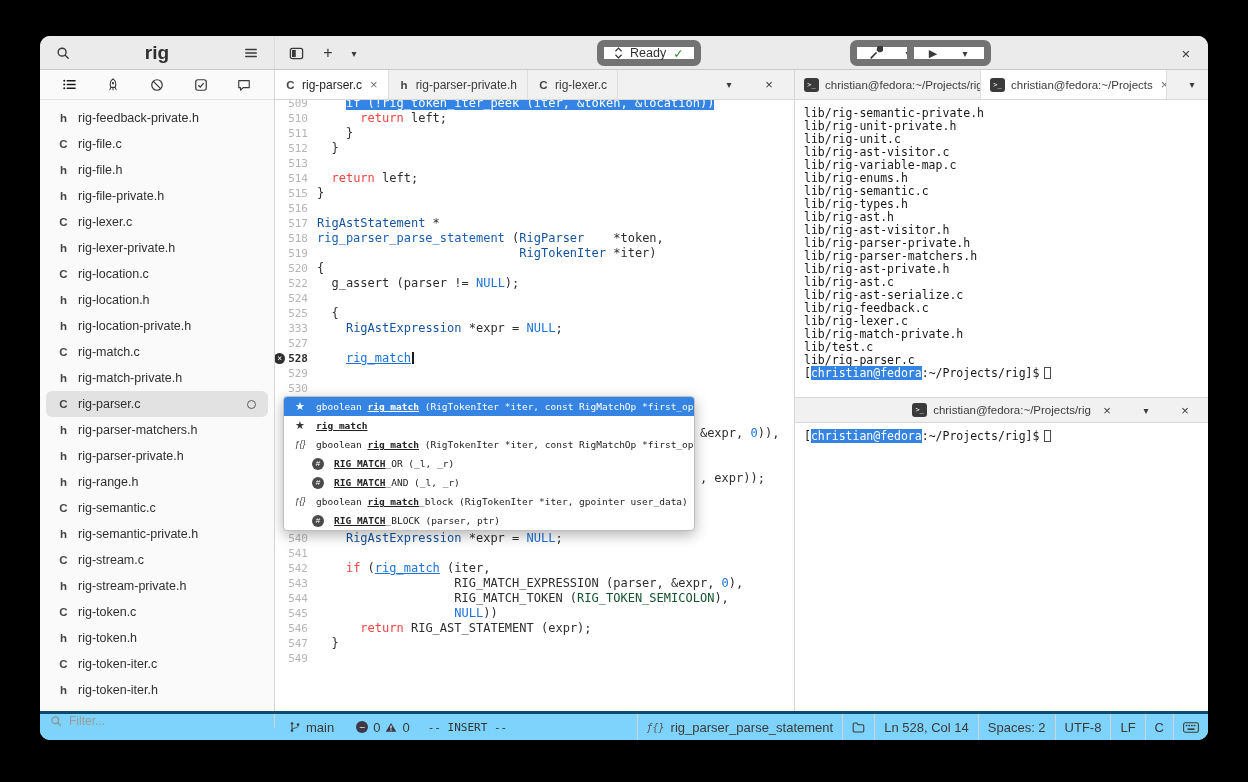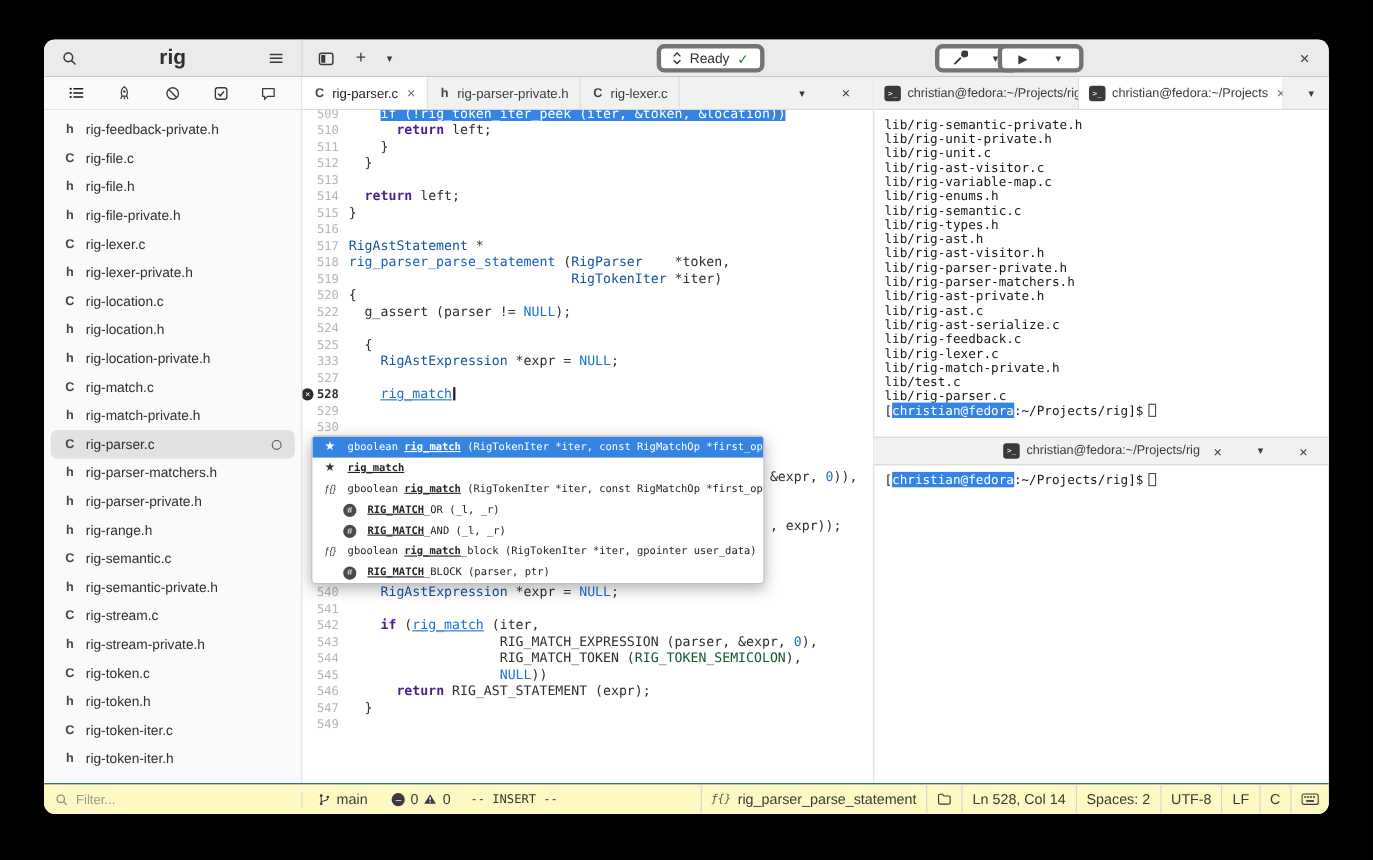--- a/index.html
+++ b/index.html
@@ -9,21 +9,21 @@
 
   
   .headerbar{flex:0 0 34px;background:#ebebeb;border-bottom:1px solid #c9c9c9;display:flex;align-items:stretch}
   .hdr-left{width:235px;flex:0 0 235px;display:flex;align-items:center;padding:0 10px;border-right:1px solid #dcdcdc}
   .win-title{flex:1;text-align:center;font-weight:bold;font-size:19px;color:#2e2e2e}
   .icon-btn{width:26px;height:26px;border:none;background:transparent;border-radius:5px;color:#3a3a3a;display:flex;align-items:center;justify-content:center;font-size:13px;cursor:default}
   .hdr-main{flex:1;position:relative}
   .hdr-main .panel-btn{position:absolute;left:8px;top:4px}
   .hdr-main .newtab{position:absolute;left:40px;top:4px;display:flex;align-items:center}
   .chev{font-size:10px;color:#3a3a3a}
-  .pill{background:#fff;border:4px solid #737373;border-radius:7px;height:26px;display:flex;align-items:center}
+  .pill{background:#fff;border:7px solid #737373;border-radius:7px;height:26px;display:flex;align-items:center}
   .ready-pill{position:absolute;left:322px;top:4px;padding:0 10px;gap:7px;font-size:12.5px;color:#303030}
   .build-group{position:absolute;left:575px;top:4px;padding:0 6px;gap:6px}
   .run-group{position:absolute;left:632px;top:4px;padding:0 6px;gap:6px}
   .hdr-close{position:absolute;right:9px;top:4px;font-size:15px}
 
   
   .content{flex:1;display:flex;min-height:0}
   .sidebar{width:235px;flex:0 0 235px;background:#fafafa;border-right:1px solid #d5d5d5;display:flex;flex-direction:column}
   .panel-icons{height:30px;flex:0 0 30px;display:flex;align-items:center;justify-content:space-around;border-bottom:1px solid #e4e4e4;padding:0 8px;color:#5c5c5c}
   .panel-icons .icon-btn.active{color:#1a1a1a}
@@ -43,21 +43,21 @@
   .tabbar-end{margin-left:auto;display:flex;align-items:center;gap:14px;padding:0 12px;color:#3c3c3c}
 
   .code{flex:1;position:relative;overflow:hidden;font-family:"DejaVu Sans Mono",monospace;font-size:12px;line-height:15px}
   .code-line{display:flex;height:15px;white-space:pre}
   .code-line:first-child{margin-top:-4px}
   .gutter{width:40px;flex:0 0 40px;display:flex;justify-content:flex-end;align-items:center;gap:3px;padding-right:7px;color:#b5b5b5;font-size:11px}
   .gutter b{color:#2d2d2d}
   .bp{width:11px;height:11px;border-radius:50%;background:#2d2d2d;color:#fff;font-size:8px;line-height:11px;text-align:center;flex:0 0 11px}
   .ltext{white-space:pre;padding-left:2px}
   .ltext .p{color:#2e2e2e}
-  .ltext .kw{font-weight:700;color:#4c1d95}
+  .ltext .kw{font-weight:400;color:#ef4444}
   .ltext .ty{font-weight:400;color:#15539e}
   .ltext .fn{color:#1a5fb4}
   .ltext .nu{color:#1c71d8}
   .ltext .cn{color:#14532d}
   .ltext .ln{color:#1c71d8;text-decoration:underline}
   .ltext .sel{background:#3584e4;color:#fff}
   .caret{display:inline-block;width:2px;height:12px;background:#1a1a1a;vertical-align:-2px;margin-left:1px}
 
   
   .completion{position:absolute;left:8px;top:296px;width:412px;background:#fff;border:1px solid #bfbfbf;border-radius:4px;box-shadow:0 4px 14px rgba(0,0,0,.3);overflow:hidden;z-index:6}
@@ -78,21 +78,21 @@
   .term-glyph{width:15px;height:14px;flex:0 0 15px;background:#3a3a3a;border-radius:3px;color:#fff;font-size:7px;display:flex;align-items:center;justify-content:center;font-family:"DejaVu Sans Mono",monospace}
   .term-body{font-family:"DejaVu Sans Mono",monospace;font-size:11.5px;line-height:13px;color:#171717;padding:7px 9px;white-space:pre;overflow:hidden}
   .term-top{height:297px;flex:0 0 297px}
   .term2-header{height:26px;flex:0 0 26px;background:#f1f1f1;border-top:1px solid #d8d8d8;border-bottom:1px solid #d8d8d8;position:relative;display:flex;align-items:center;justify-content:center;gap:6px;font-size:11.5px;color:#3c3c3c}
   .term2-controls{position:absolute;right:10px;top:0;height:100%;display:flex;align-items:center;gap:13px}
   .term-bottom{flex:1}
   .term-sel{background:#3584e4;color:#fff}
   .term-cursor{display:inline-block;width:7px;height:12px;border:1px solid #4a4a4a;margin-left:5px;vertical-align:-2px}
 
   
-  .footer{flex:0 0 28px;background:#fef9c3;border-top:1px solid #0c4a6e;display:flex;align-items:center;font-size:11.5px;color:#3c3c3c}
+  .footer{flex:0 0 28px;background:#7dd3fc;border-top:3px solid #0c4a6e;display:flex;align-items:flex-start;font-size:11.5px;color:#3c3c3c}
   .filter-box{width:235px;flex:0 0 235px;border-right:1px solid #d5d5d5;display:flex;align-items:center;gap:7px;padding:0 10px;color:#8f8f8f}
   .filter-box input{border:none;background:transparent;outline:none;font-size:12px;color:#333;width:100%;font-family:"Liberation Sans",sans-serif}
   .filter-box input::placeholder{color:#9a9a9a}
   .status-left{display:flex;align-items:center;gap:14px;padding:0 10px}
   .sb-chunk{display:flex;align-items:center;gap:5px}
   .mode{font-family:"DejaVu Sans Mono",monospace;font-size:11px;color:#333}
   .err-ic{width:12px;height:12px;border-radius:50%;background:#3d3846;color:#fff;font-size:9px;line-height:12px;text-align:center}
   .status-right{margin-left:auto;display:flex;align-items:stretch;height:100%}
   .sb-item{border-left:1px solid #d4d4d4;padding:0 9px;display:flex;align-items:center;gap:6px}
   .sym-glyph{font-family:"DejaVu Sans Mono",monospace;font-style:italic;font-size:10px;color:#555}

